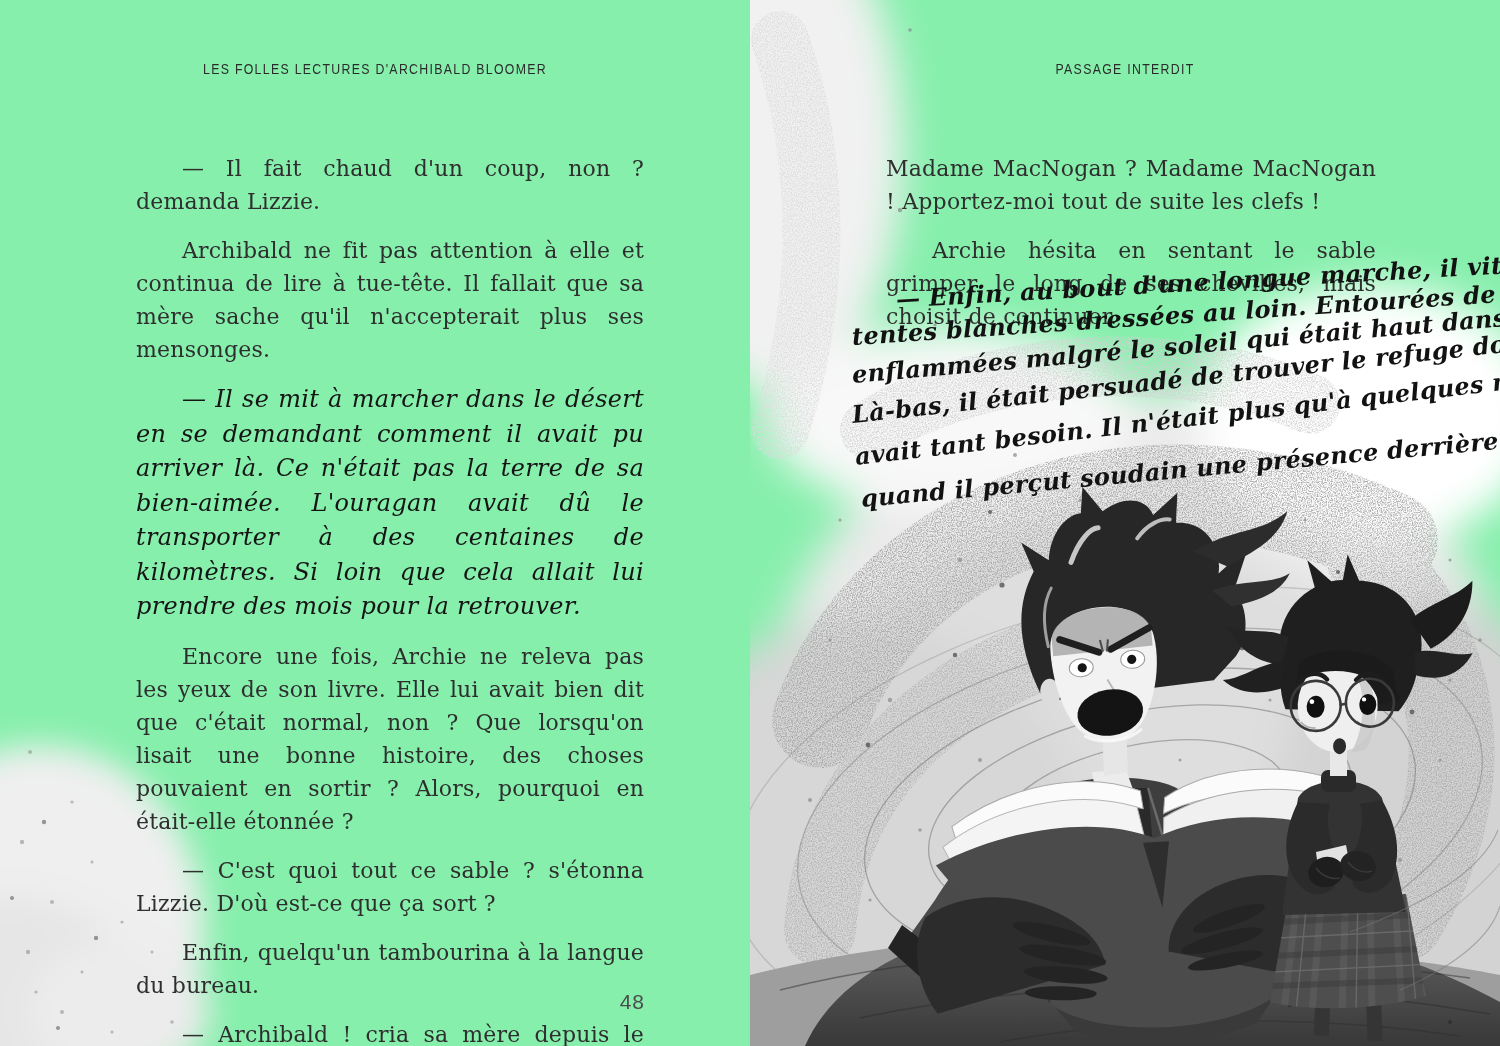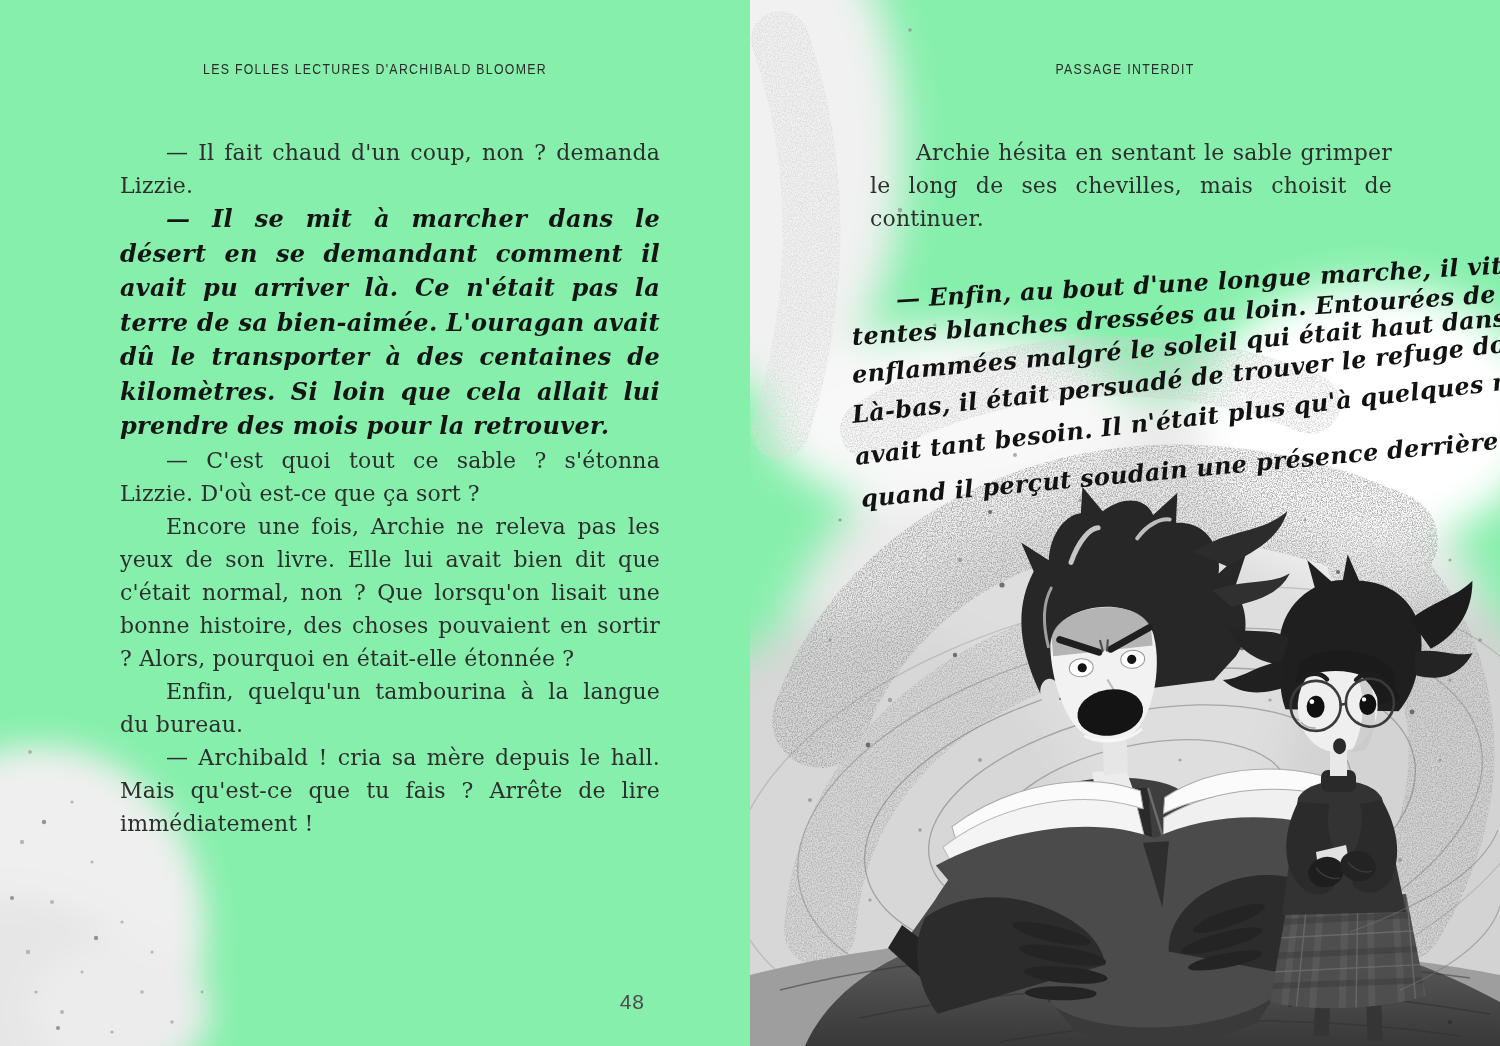--- a/index.html
+++ b/index.html
@@ -9,23 +9,23 @@
   .page{position:absolute;top:0;width:750px;height:1046px;background:#86efac;}
   .page-left{left:0;}
   .page-right{left:750px;}
 
   .running-head{position:absolute;top:60px;left:105px;width:540px;text-align:center;
     font-family:"Liberation Sans",sans-serif;font-size:15px;font-weight:400;color:#2b2b2b;
     letter-spacing:1.6px;white-space:nowrap;transform:scaleX(.82);transform-origin:50% 50%;z-index:3;}
 
   .textblock{position:absolute;left:120px;top:136px;width:540px;text-align:justify;z-index:2;}
   .page-right .textblock{width:522px;}
-  .textblock p{margin:0;font-size:22px;line-height:33px;color:#2e2e2e;letter-spacing:.2px;}
+  .textblock p{margin:16px;font-size:22px;line-height:33px;color:#2e2e2e;letter-spacing:.2px;}
   .textblock p.indent{text-indent:46px;}
-  .textblock p.script{font-style:italic;font-weight:700;font-size:24px;line-height:34.5px;
+  .textblock p.script{font-style:italic;font-weight:400;font-size:24px;line-height:34.5px;
     color:#151515;letter-spacing:.3px;}
 
   .script-block{position:absolute;left:102px;top:284px;width:586px;z-index:2;}
   .script-line{font-style:italic;font-weight:700;font-size:24px;line-height:35px;color:#121212;
     white-space:nowrap;transform-origin:0 50%;letter-spacing:.3px;}
   .script-line:nth-child(1){transform:rotate(-3.2deg);padding-left:44px;}
   .script-line:nth-child(2){transform:rotate(-3.8deg);}
   .script-line:nth-child(3){transform:rotate(-5deg);margin-top:3px;}
   .script-line:nth-child(4){transform:rotate(-6.2deg);margin-top:5px;}
   .script-line:nth-child(5){transform:rotate(-6.6deg);margin-top:7px;margin-left:3px;}
@@ -77,23 +77,24 @@
           <circle cx="12" cy="208" r="2"></circle>
           <circle cx="96" cy="248" r="2.2"></circle>
           <circle cx="58" cy="338" r="2"></circle>
       </g>
     </svg>
 
     <div class="running-head">LES FOLLES LECTURES D'ARCHIBALD BLOOMER</div>
 
     <div class="textblock">
       <p class="indent">— Il fait chaud d'un coup, non ? demanda Lizzie.</p>
+      <p class="indent">Archibald ne fit pas attention à elle et continua de lire à tue-tête. Il fallait que sa mère sache qu'il n'accepterait plus ses mensonges.</p>
       <p class="indent script">— Il se mit à marcher dans le désert en se demandant comment il avait pu arriver là. Ce n'était pas la terre de sa bien-aimée. L'ouragan avait dû le transporter à des centaines de kilomètres. Si loin que cela allait lui prendre des mois pour la retrouver.</p>
+      <p class="indent">Encore une fois, Archie ne releva pas les yeux de son livre. Elle lui avait bien dit que c'était normal, non ? Que lorsqu'on lisait une bonne histoire, des choses pouvaient en sortir ? Alors, pourquoi en était-elle étonnée ?</p>
       <p class="indent">— C'est quoi tout ce sable ? s'étonna Lizzie. D'où est-ce que ça sort ?</p>
-      <p class="indent">Encore une fois, Archie ne releva pas les yeux de son livre. Elle lui avait bien dit que c'était normal, non ? Que lorsqu'on lisait une bonne histoire, des choses pouvaient en sortir ? Alors, pourquoi en était-elle étonnée ?</p>
       <p class="indent">Enfin, quelqu'un tambourina à la langue du bureau.</p>
       <p class="indent">— Archibald ! cria sa mère depuis le hall. Mais qu'est-ce que tu fais ? Arrête de lire immédiatement !</p>
     </div>
 
     <div class="pagenum">48</div>
   </div>
 
   <div class="page page-right">
 
     <svg class="illu" viewBox="0 0 750 1046" aria-hidden="true">
@@ -329,20 +330,21 @@
 
       <g fill="none" stroke="#777777" stroke-width="1.1" opacity=".5">
         <path d="M600 932 C680 902 732 870 748 830"></path>
         <path d="M650 990 C710 964 742 934 750 906"></path>
       </g>
     </svg>
 
     <div class="running-head">PASSAGE INTERDIT</div>
 
     <div class="textblock">
+      <p>Madame MacNogan ? Madame MacNogan ! Apportez-moi tout de suite les clefs !</p>
       <p class="indent">Archie hésita en sentant le sable grimper le long de ses chevilles, mais choisit de continuer.</p>
     </div>
 
     <div class="script-block">
       <div class="script-line">— Enfin, au bout d'une longue marche, il vit des</div>
       <div class="script-line">tentes blanches dressées au loin. Entourées de torches</div>
       <div class="script-line">enflammées malgré le soleil qui était haut dans le ciel.</div>
       <div class="script-line">Là-bas, il était persuadé de trouver le refuge dont il</div>
       <div class="script-line">avait tant besoin. Il n'était plus qu'à quelques mètres</div>
       <div class="script-line">quand il perçut soudain une présence derrière lui.</div>

